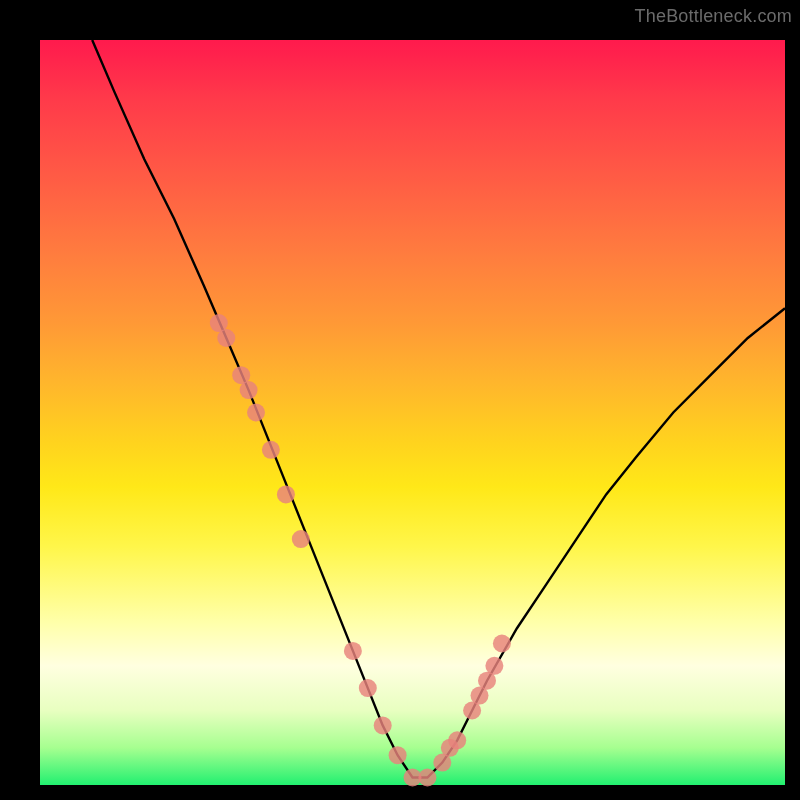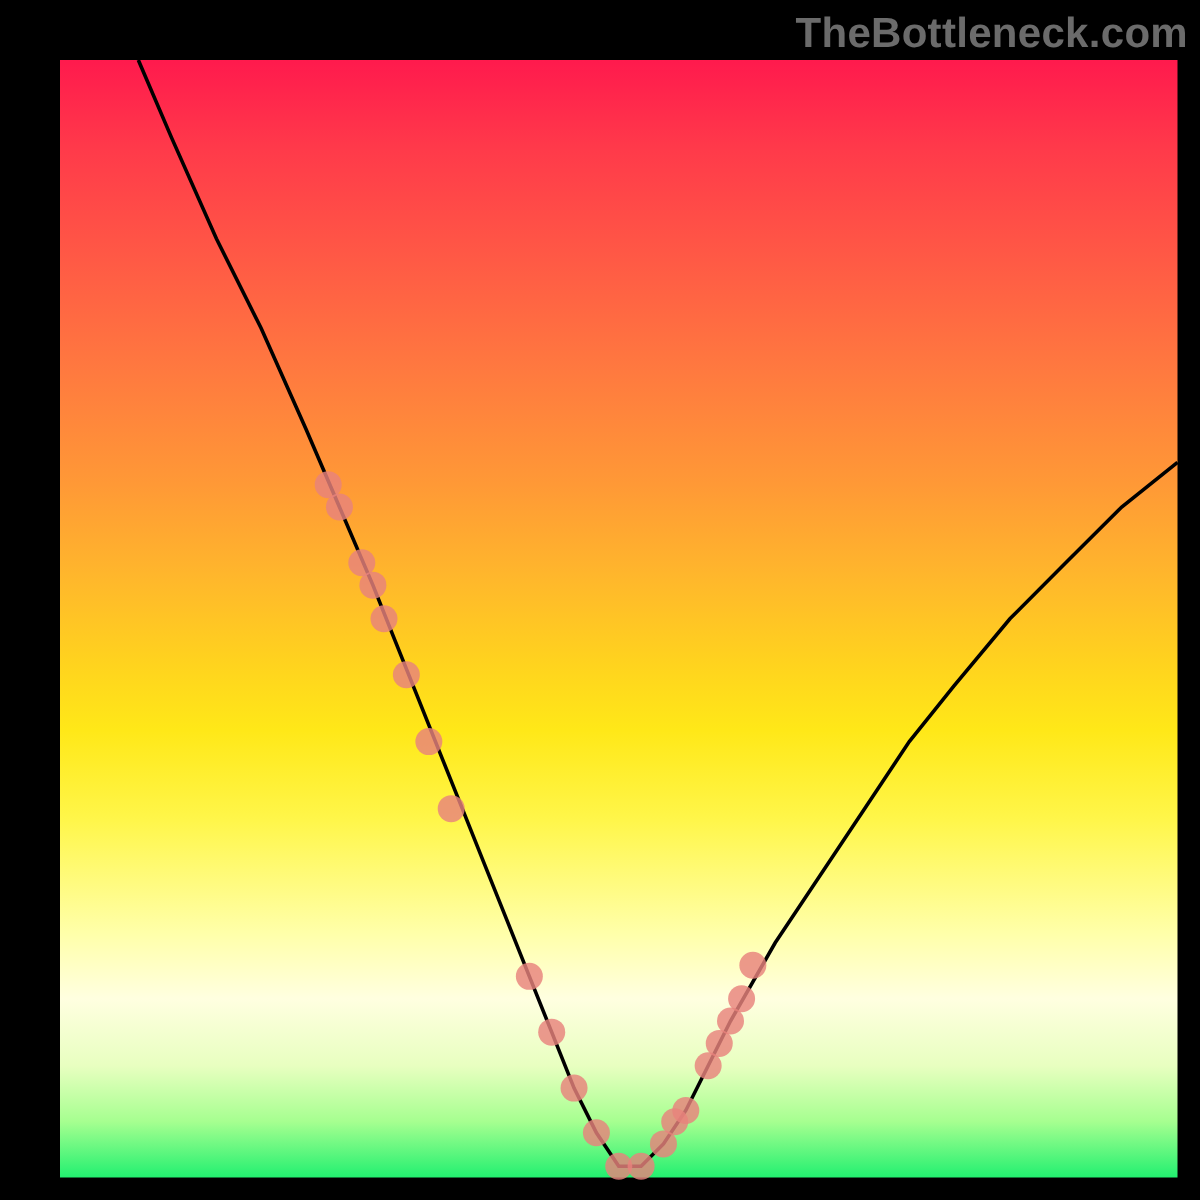--- a/index.html
+++ b/index.html
@@ -39,23 +39,23 @@
       #e8ffc0 90%,
       #a6ff90 95%,
       #22f070 100%
     );
   }
   .watermark {
     position: absolute;
     top: 6px;
     right: 8px;
     color: #6b6b6b;
-    font-size: 28px;
+    font-size: 18px;
     letter-spacing: 0.2px;
-    font-weight: 700;
+    font-weight: 400;
     user-select: none;
     text-align: right;
   }
   svg.curve {
     position: absolute;
     left: 0; top: 0;
     width: 745px; height: 745px;
     overflow: visible;
   }
   .curve-path {

